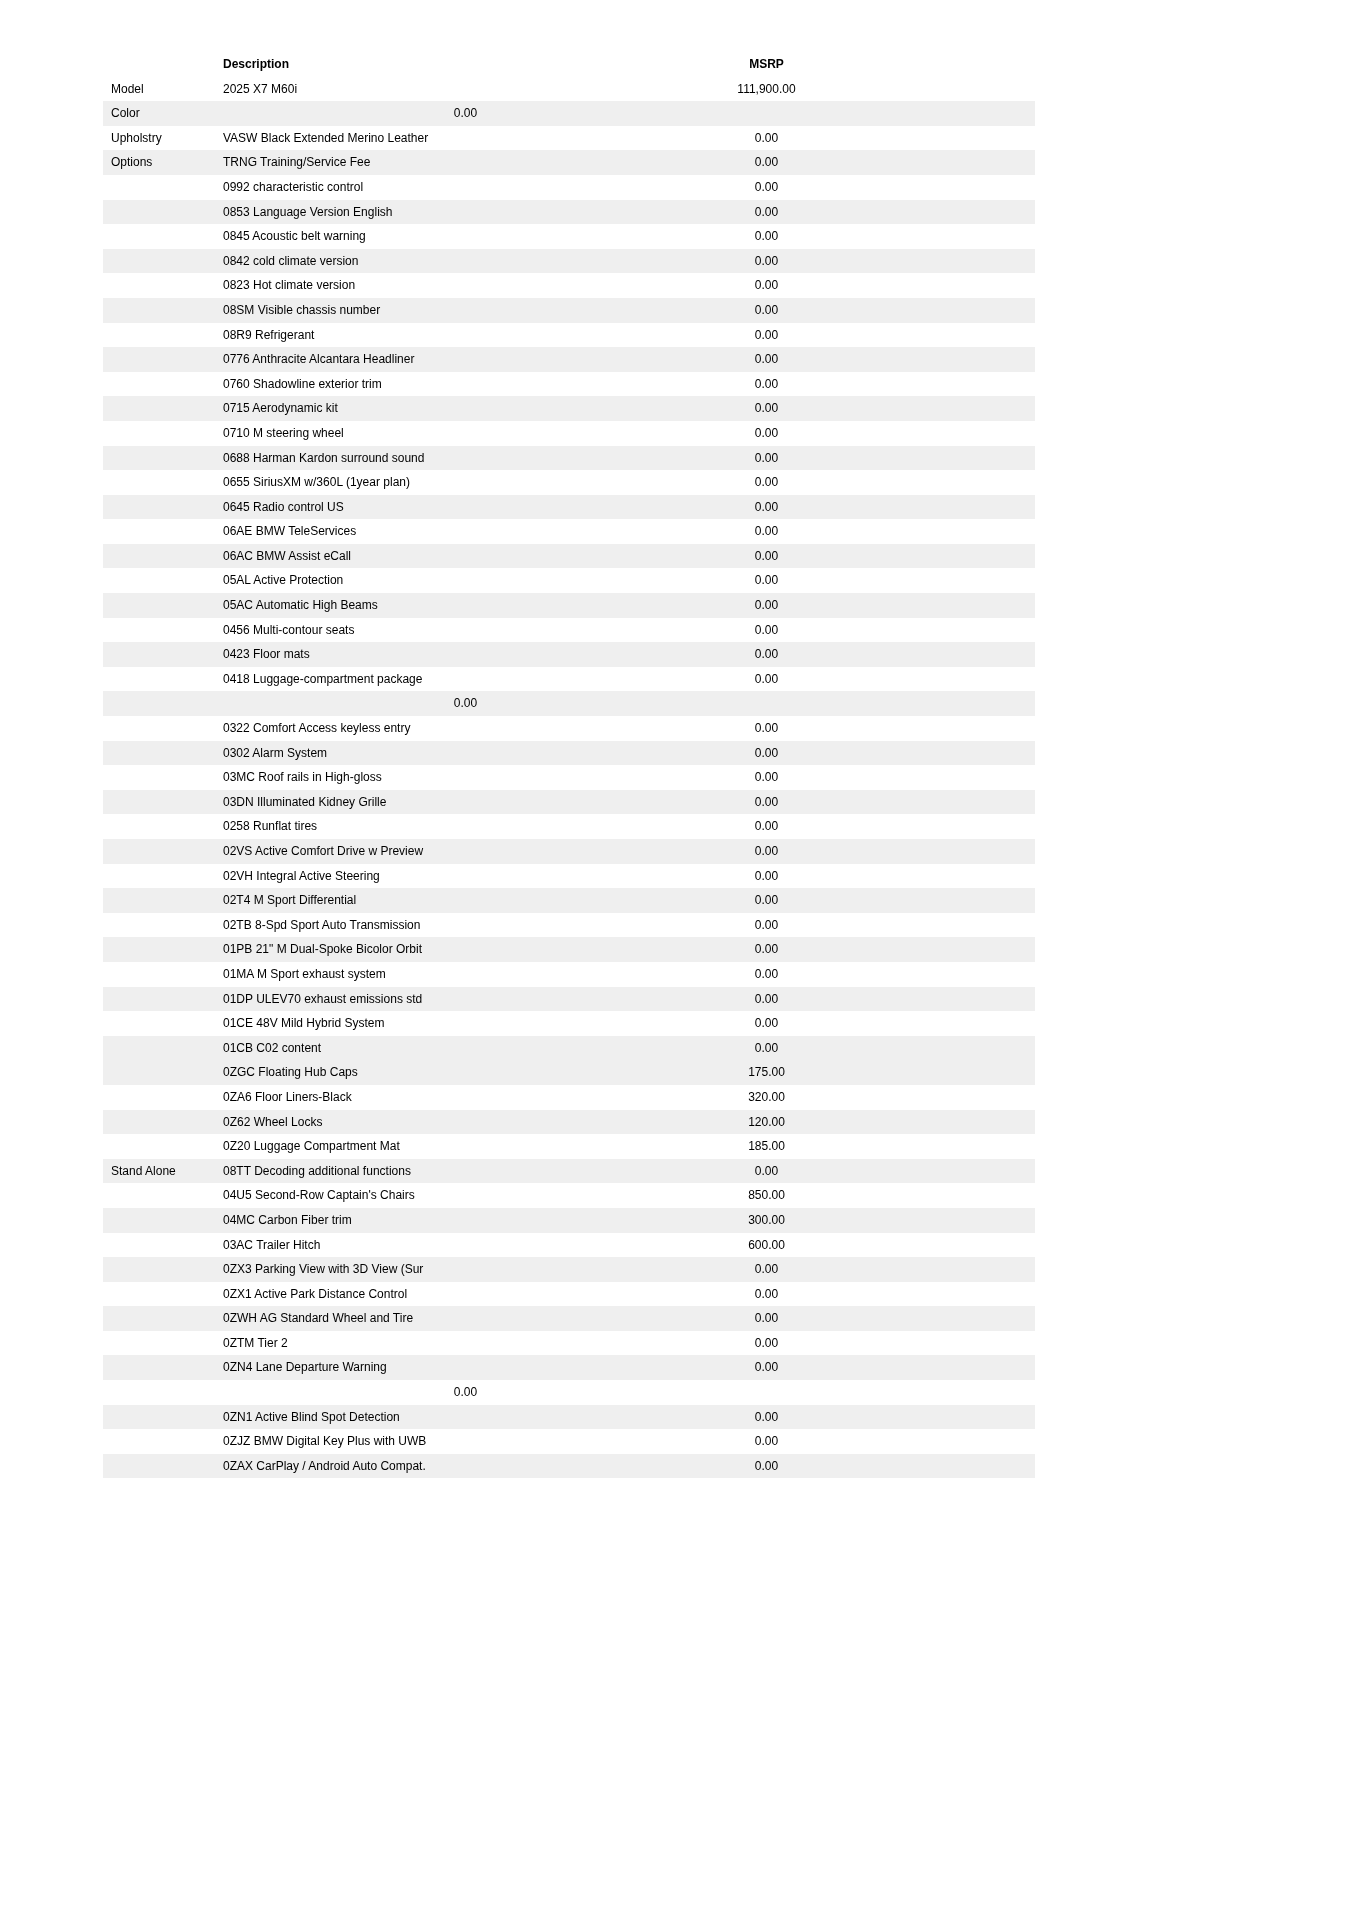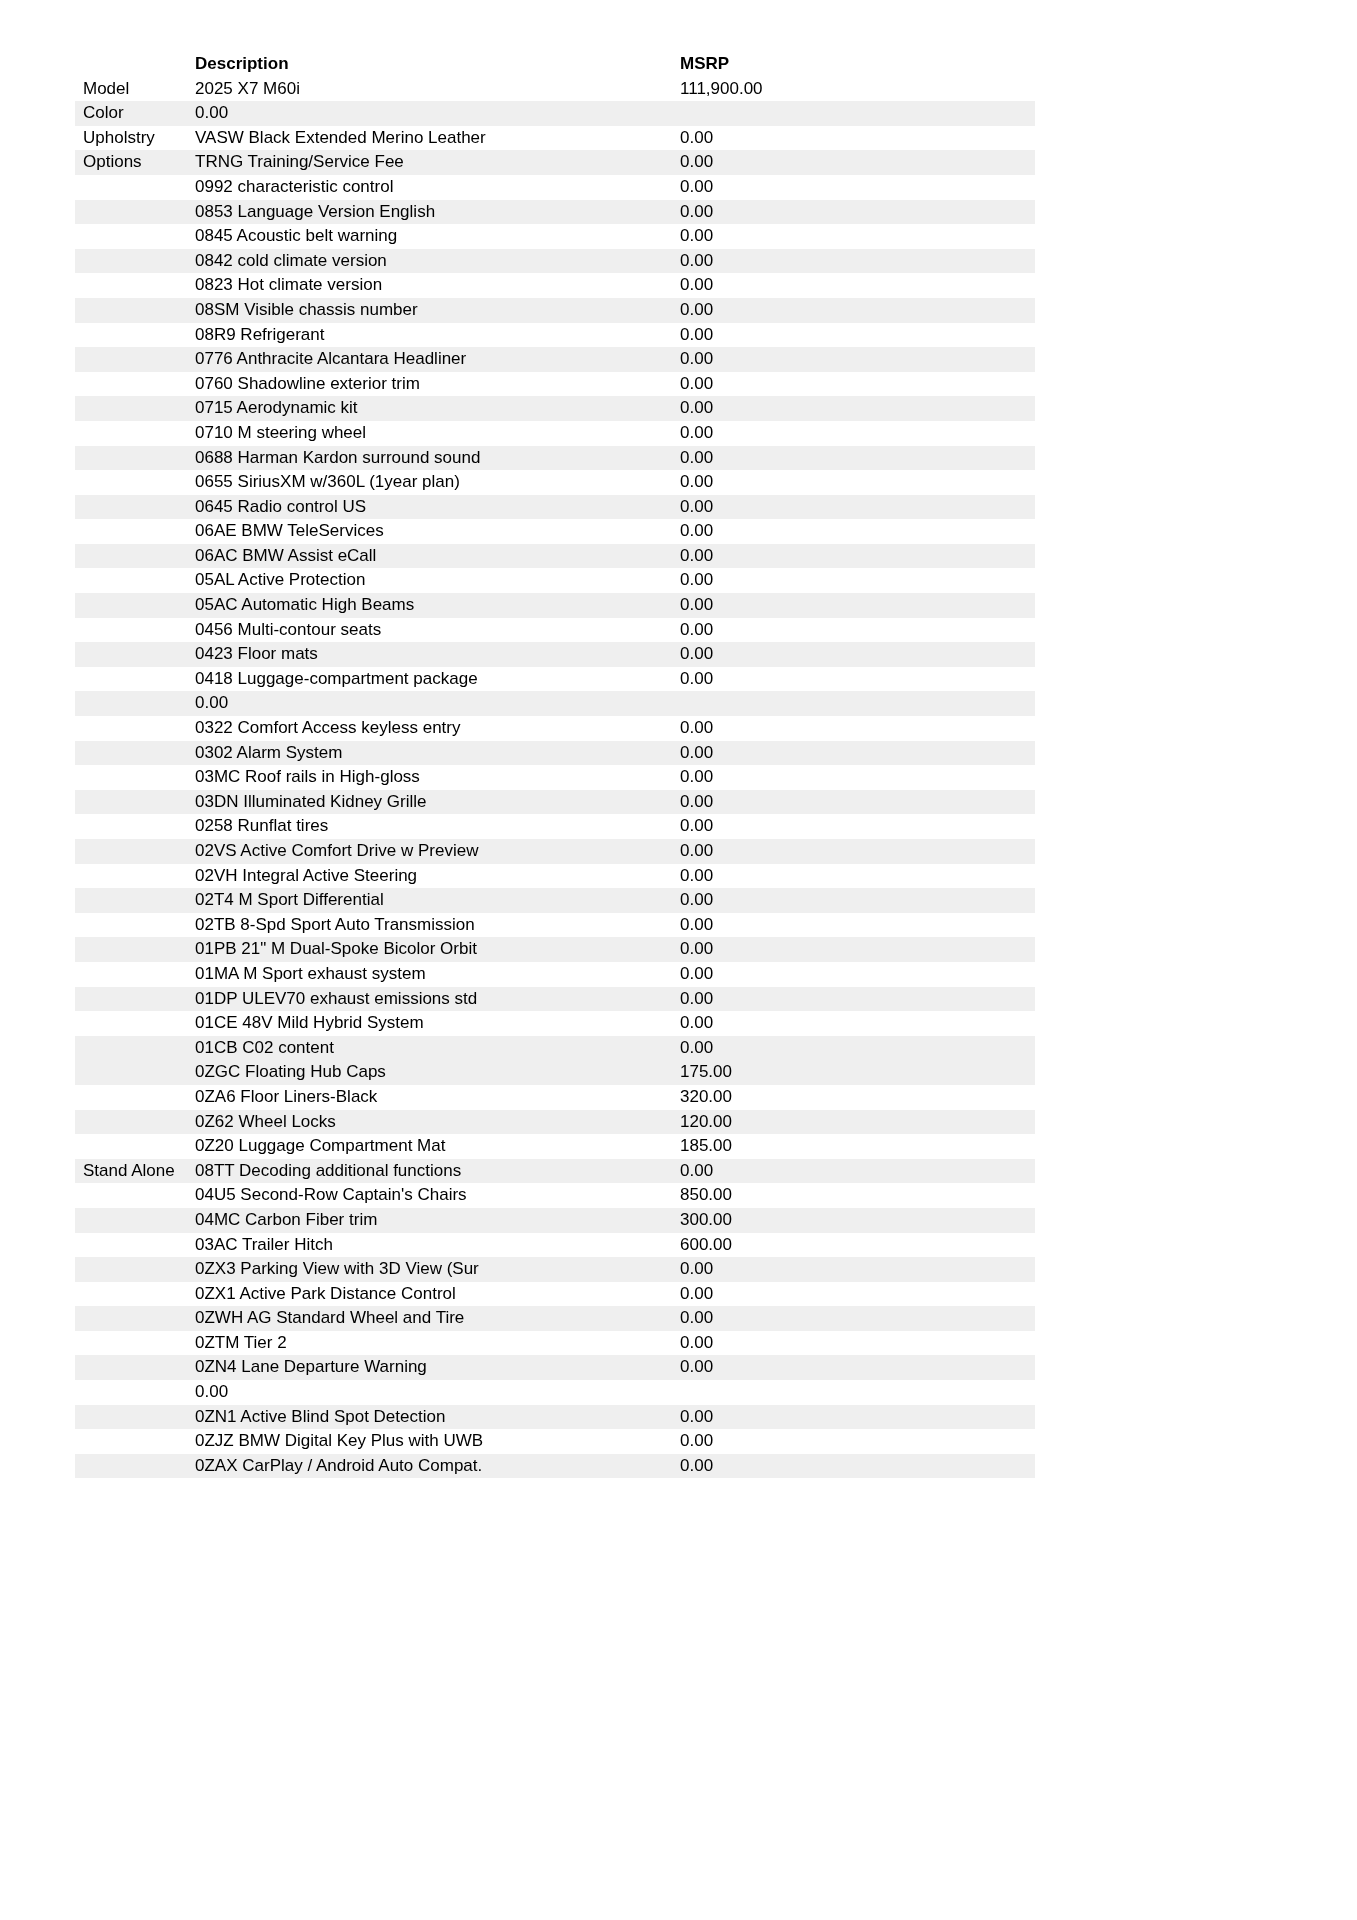--- a/index.html
+++ b/index.html
@@ -14,30 +14,31 @@
     position: absolute;
     left: 75px;
     top: 52px;
     width: 960px;
   }
   .row {
     display: grid;
     grid-template-columns: 120px 485px 117px 1fr;
     height: 24.6px;
     line-height: 24.6px;
-    font-size: 17px;
+    font-size: 12px;
     background: transparent;
+    margin-left: 28px;
   }
   .row.shaded { background: var(--row-shade, #efefef); }
   .cell {
     overflow: hidden;
     white-space: nowrap;
   }
   .col-cat { padding-left: 8px; }
-  .col-msrp { text-align: left; }
+  .col-msrp { text-align: center; }
   .header-row .cell { font-weight: bold; }
 </style>
 </head>
 <body>
 
 <div class="sheet">
   <div class="table">
     <div class="row header-row">
       <div class="cell col-cat"></div>
       <div class="cell col-desc">Description</div>

